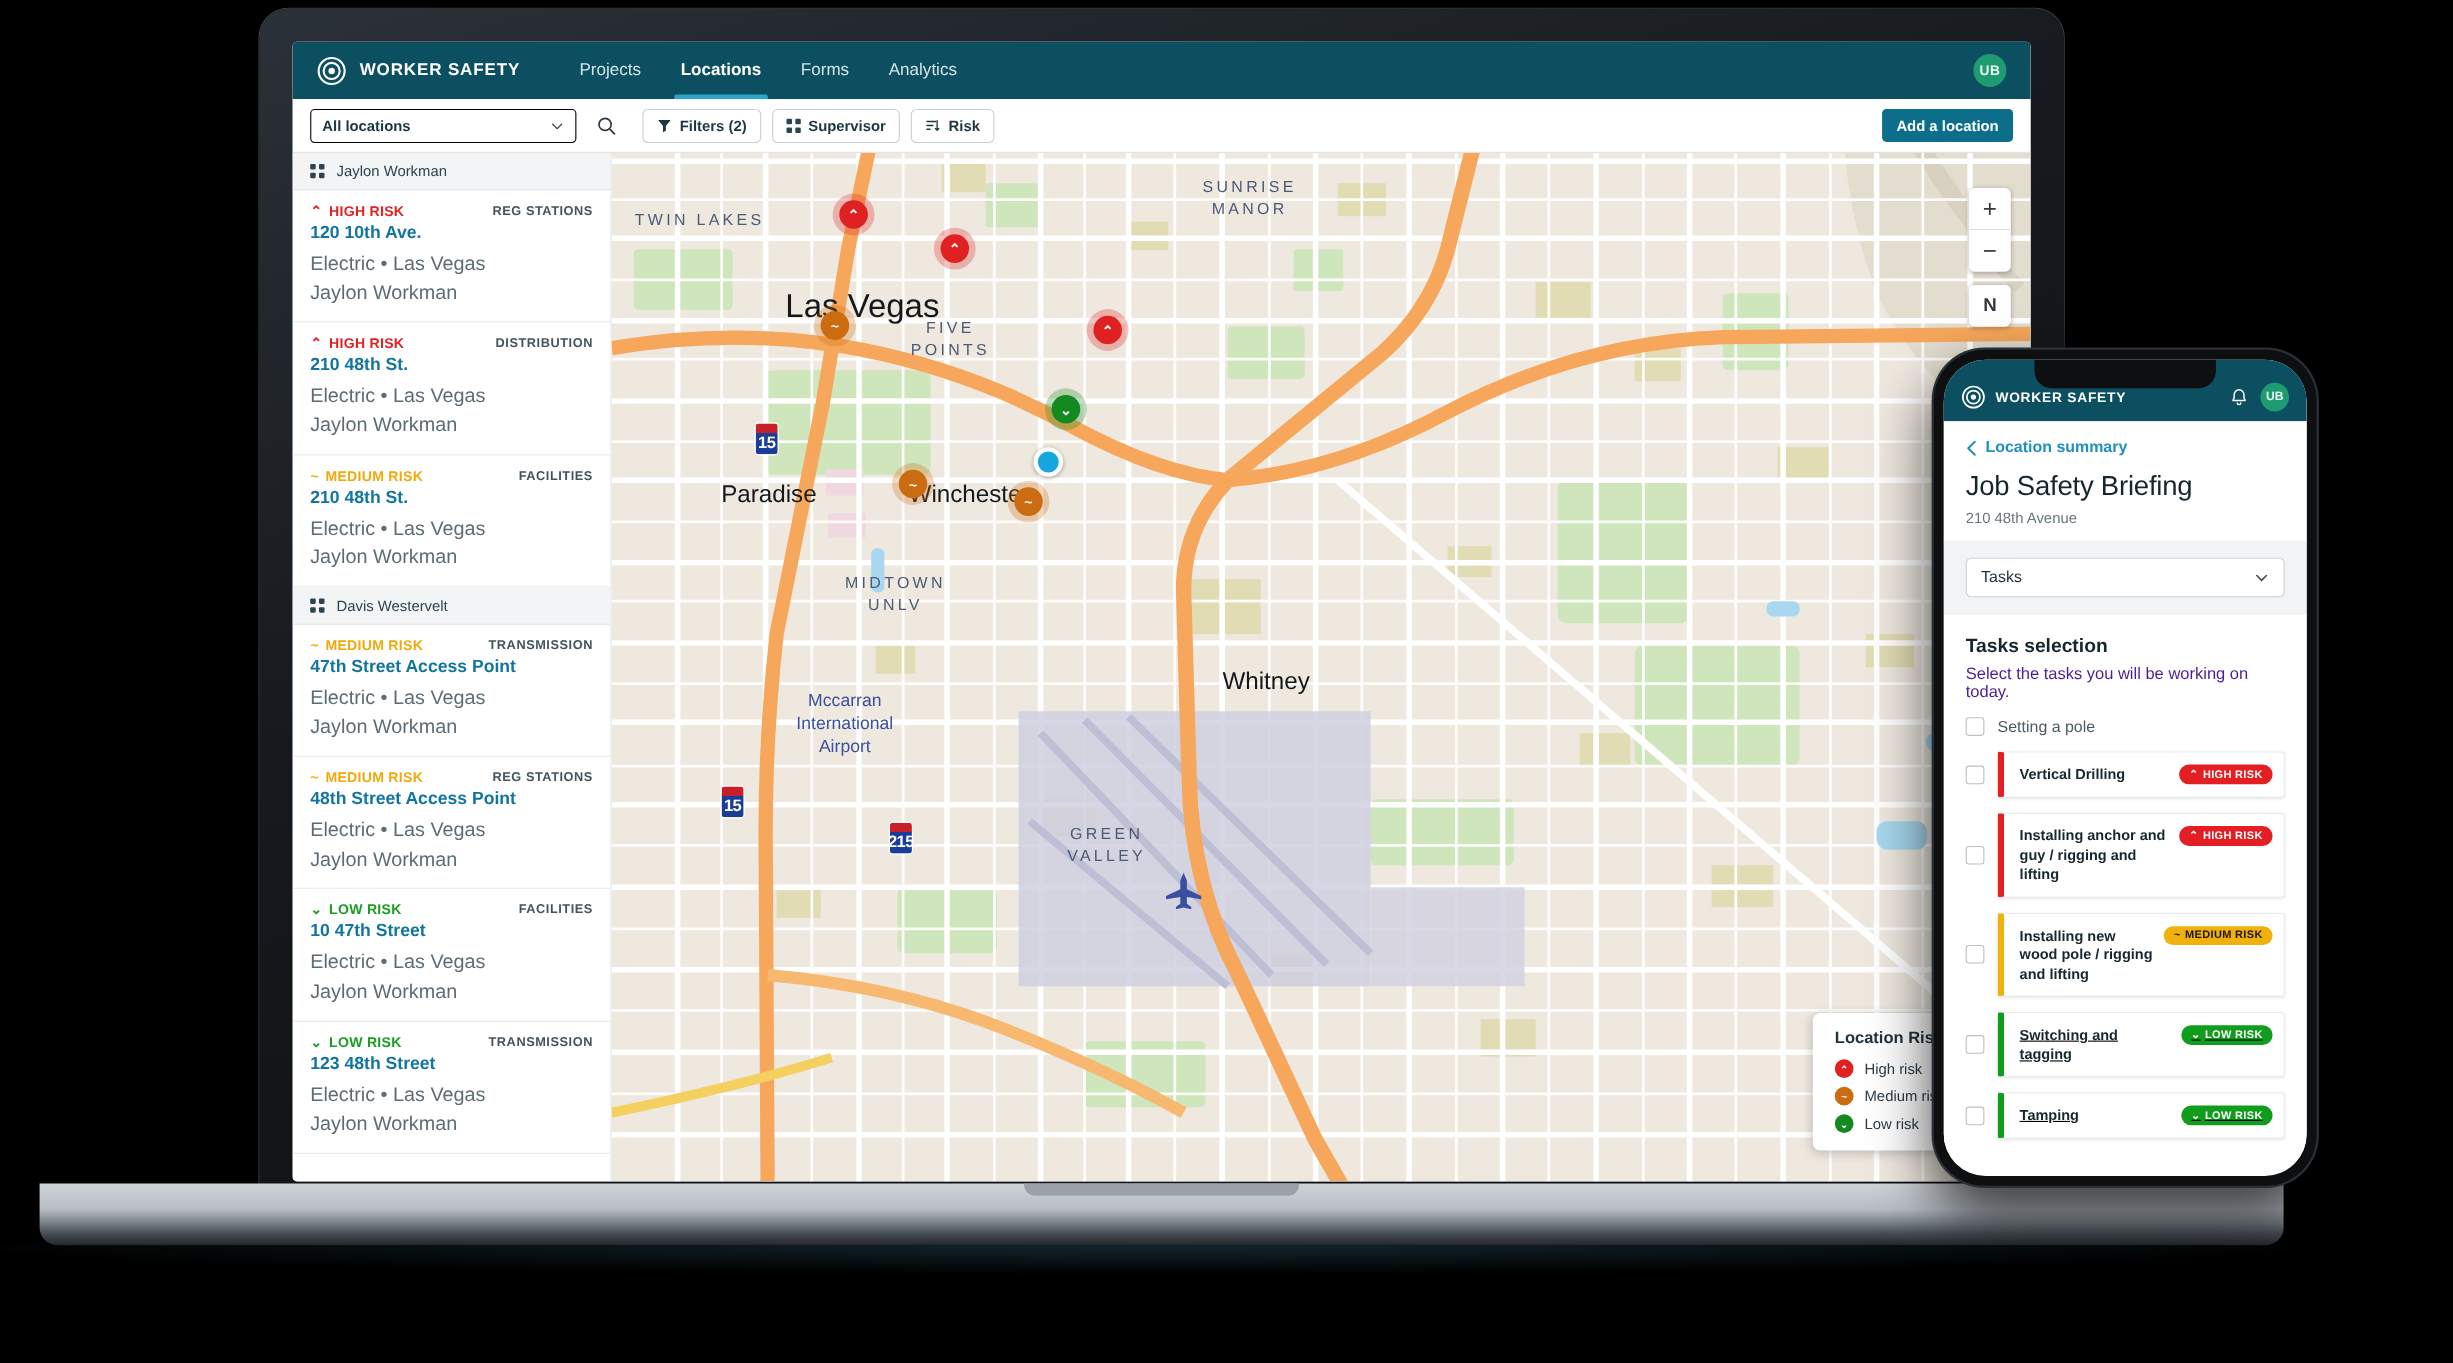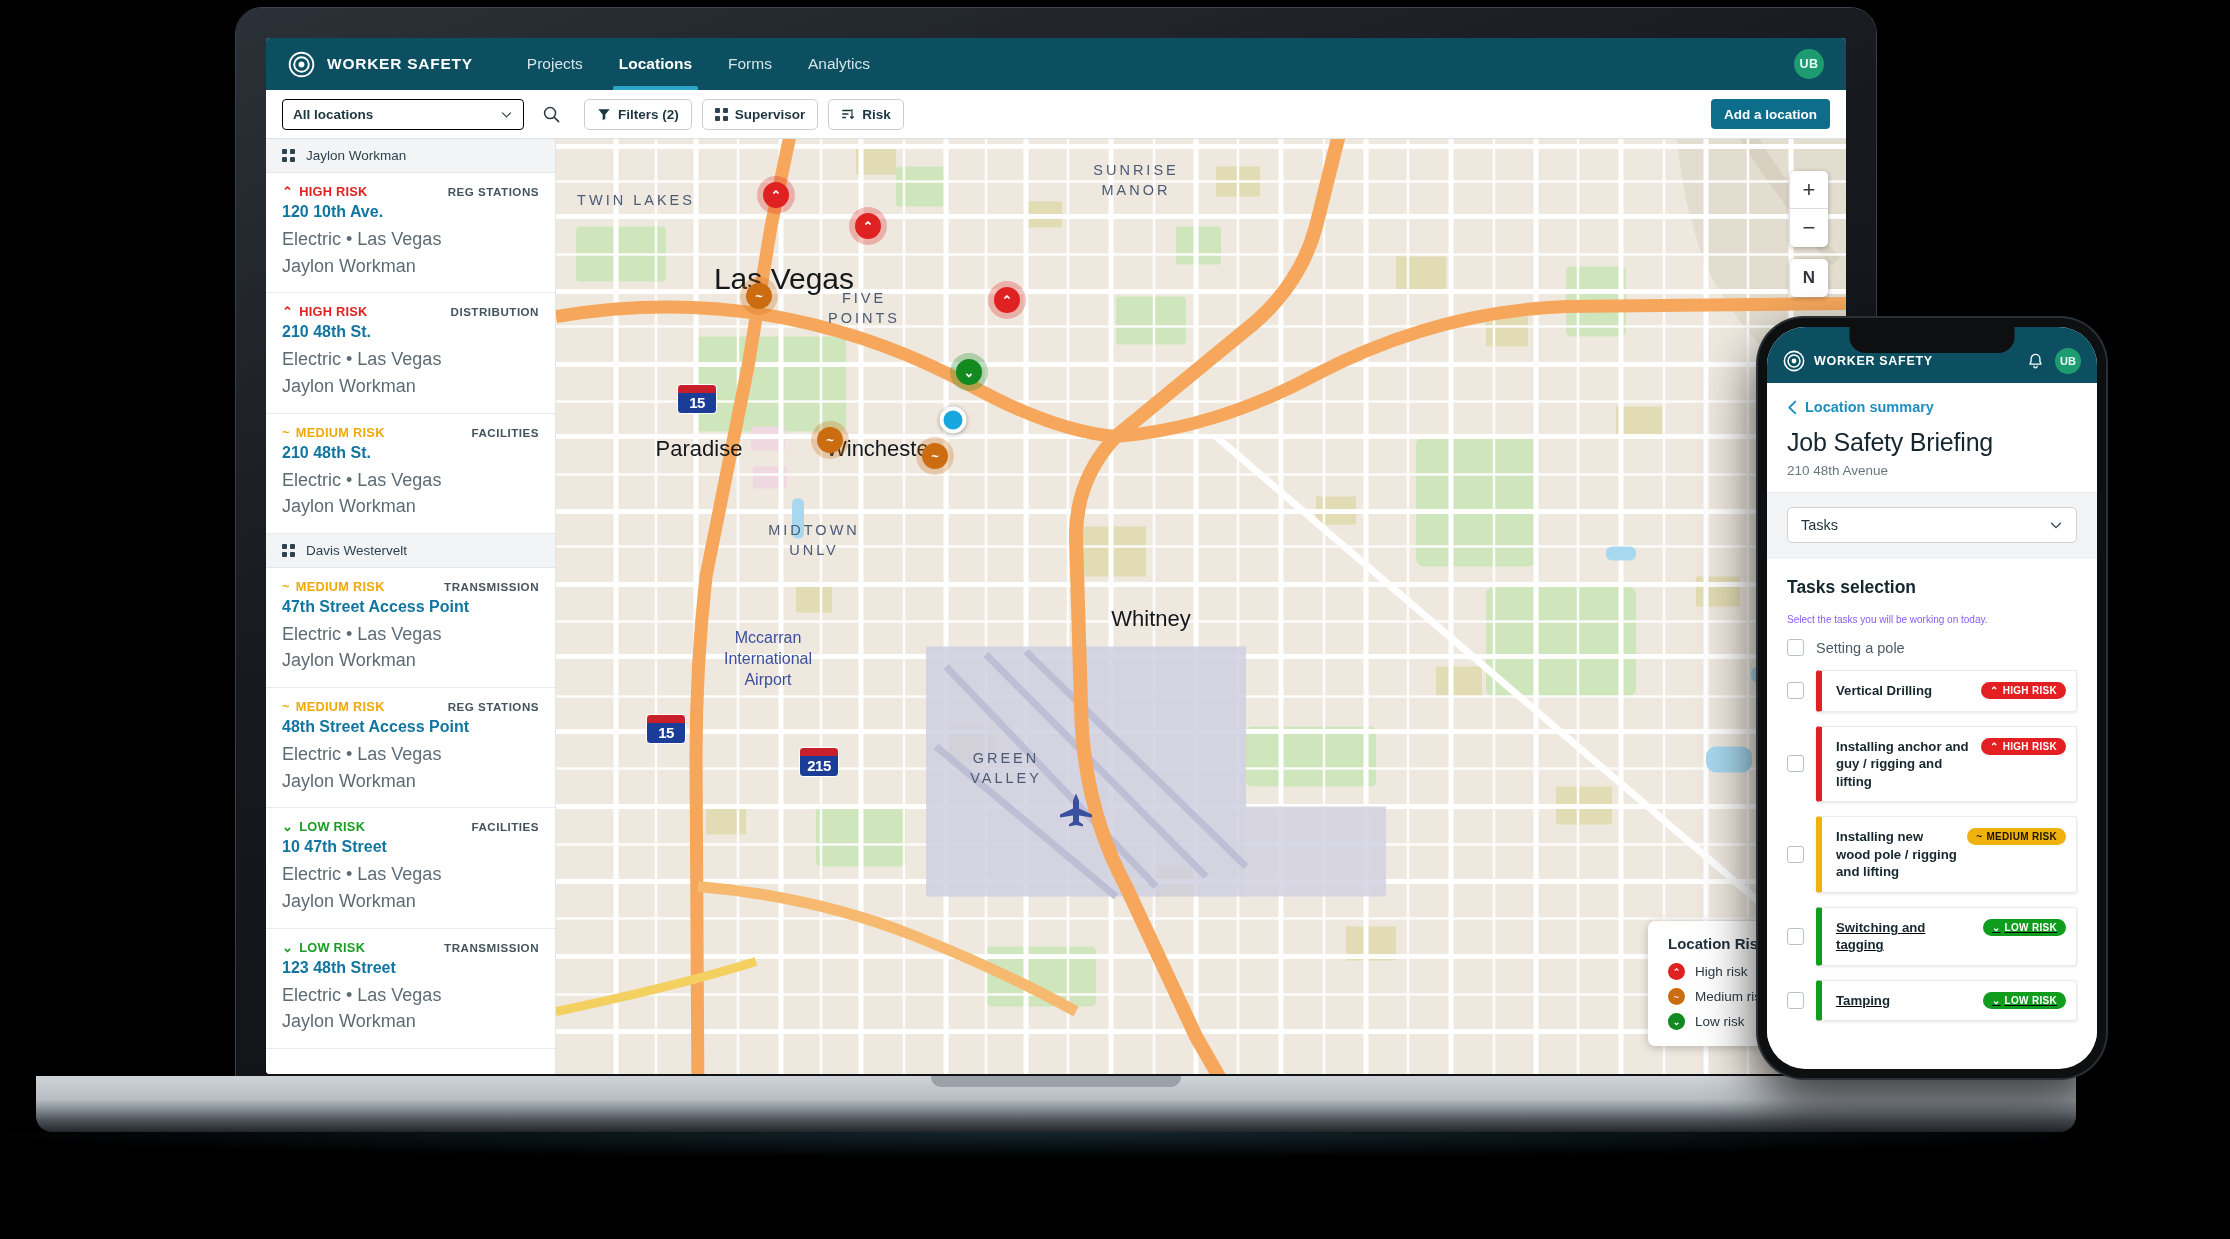--- a/index.html
+++ b/index.html
@@ -130,21 +130,21 @@
   }
   .marker.high { background: #e02121; box-shadow: 0 0 0 6px rgba(224,33,33,.28); }
   .marker.med  { background: #cb6c10; box-shadow: 0 0 0 6px rgba(203,108,16,.28); }
   .marker.low  { background: #128a20; box-shadow: 0 0 0 6px rgba(18,138,32,.28); }
   .marker-self {
     position: absolute; width: 27px; height: 27px; border-radius: 50%;
     background: #17a7e0; border: 4px solid #fff; transform: translate(-50%,-50%);
     box-shadow: 0 1px 4px rgba(0,0,0,.35);
   }
   .shield {
-    position: absolute; transform: translate(-50%,-50%); width: 40px; height: 30px;
+    position: absolute; transform: translate(-50%,-50%); width: 22px; height: 30px;
     border-radius: 4px; overflow: hidden; display: flex; align-items: flex-end;
     justify-content: center; font-size: 15px; font-weight: 700; color: #fff;
     background: linear-gradient(#c8202a 0 30%, #1b3d97 30% 100%);
     border: 1.5px solid #fff; padding-bottom: 2px; letter-spacing: -.5px;
   }
   .map-ctrl {
     position: absolute; right: 18px; background: #fff; border-radius: 5px;
     box-shadow: 0 1px 5px rgba(0,0,0,.3); width: 38px; overflow: hidden;
   }
   .map-ctrl.zoom { top: 32px; }
@@ -195,21 +195,21 @@
   .ph-title { font-size: 25px; font-weight: 400; color: #15262e; margin-top: 13px; letter-spacing: -.2px; }
   .ph-sub { font-size: 13.5px; color: #68767d; margin-top: 6px; }
   .ph-selwrap { background: #f1f3f4; padding: 14px 20px 16px; }
   .ph-select {
     height: 36px; background: #fff; border: 1px solid #ccd2d6; border-radius: 5px;
     display: flex; align-items: center; justify-content: space-between;
     padding: 0 13px; font-size: 14.5px; color: #23343d; cursor: pointer;
   }
   .ph-card { background: #fff; padding: 18px 20px 22px; }
   .ph-h2 { font-size: 17.5px; font-weight: 700; color: #15262e; }
-  .ph-h2sub { font-size: 10px; color: #8b5cf6; margin-top: 16px; }
+  .ph-h2sub { font-size: 15px; color: #4c1d95; margin-top: 6px; }
   .task-row { display: flex; align-items: center; gap: 12px; margin-top: 14px; }
   .cb { width: 17px; height: 17px; border: 1.5px solid #b9c1c6; border-radius: 3px; flex: none; cursor: pointer; background: #fff; }
   .task-plain { font-size: 14.5px; color: #4a5b64; }
   .task-card {
     flex: 1; display: flex; align-items: flex-start; justify-content: space-between;
     gap: 8px; background: #fff; border: 1px solid #e7ebed; border-radius: 3px;
     box-shadow: 0 1px 3px rgba(0,0,0,.1); padding: 11px 10px 11px 14px;
     border-left-width: 6px; border-left-style: solid; cursor: pointer;
   }
   .task-card.high { border-left-color: #e41f24; }

